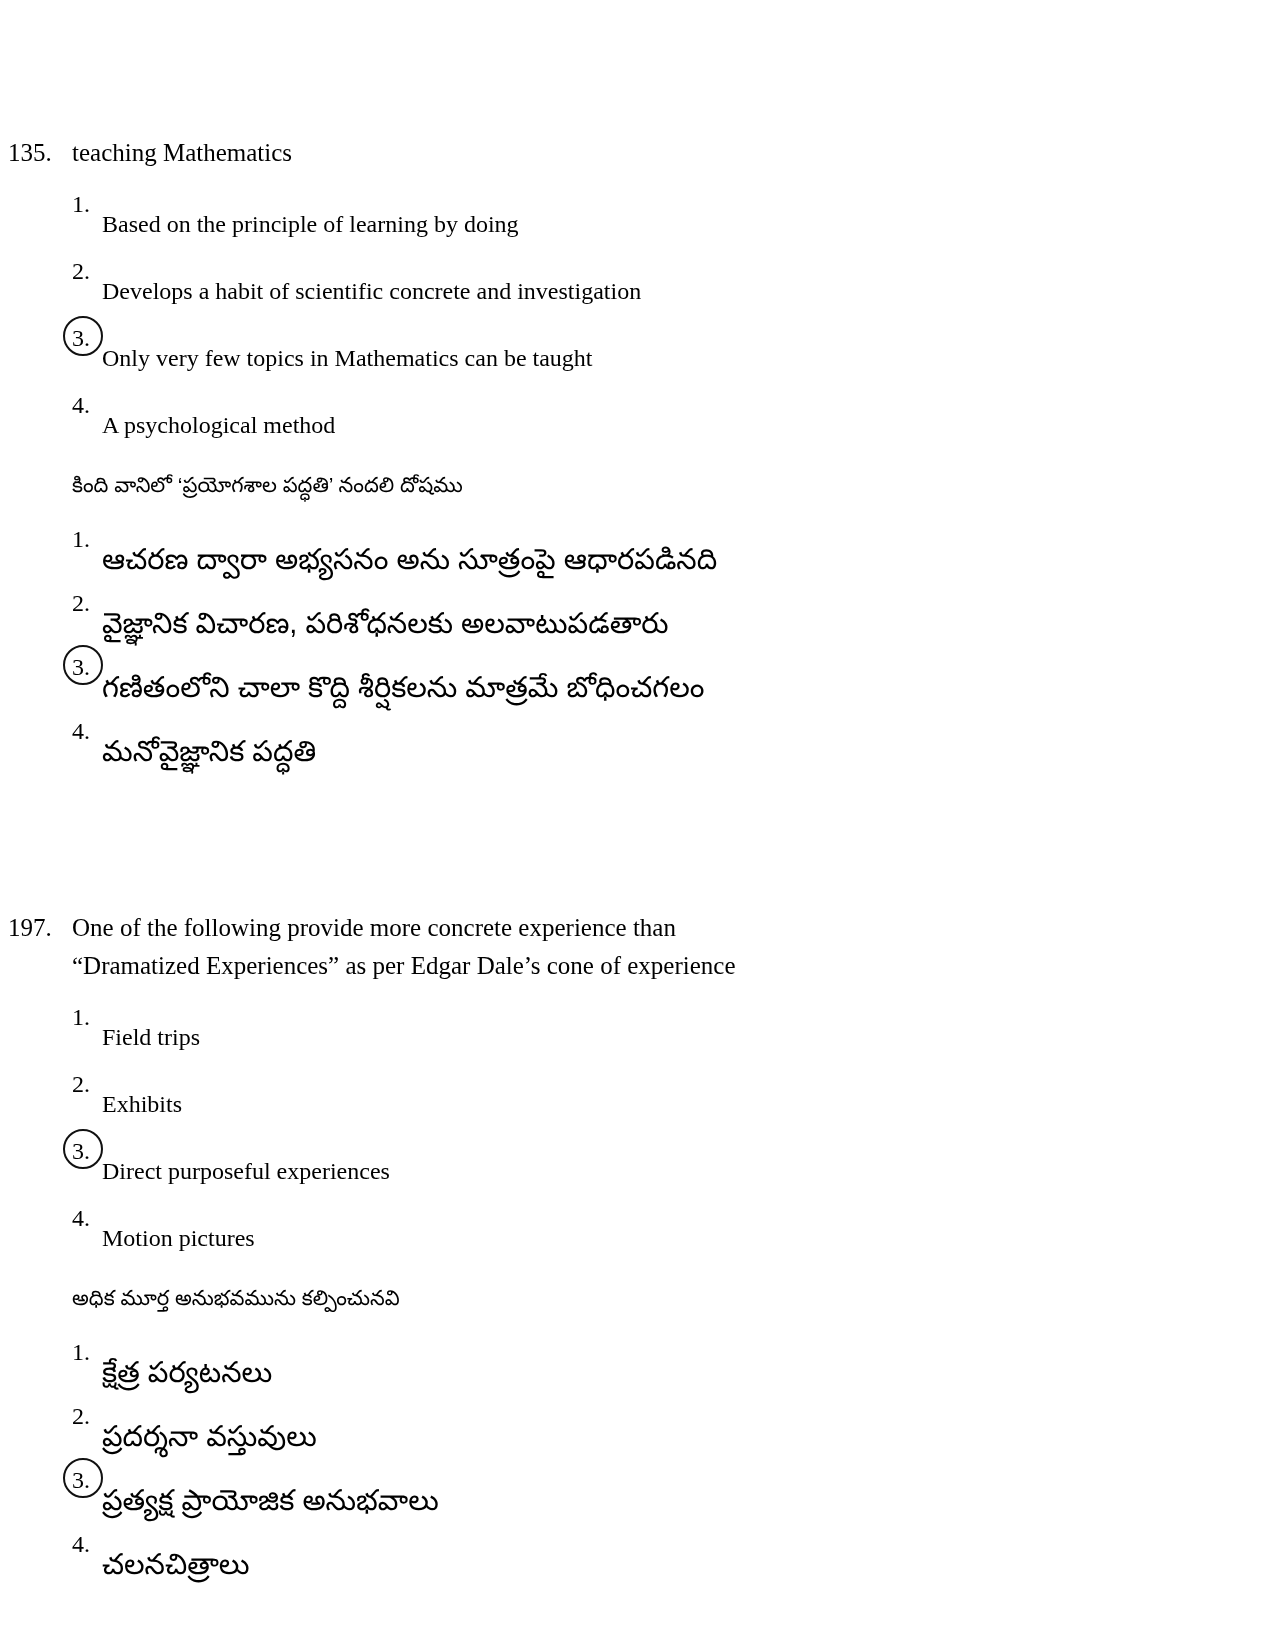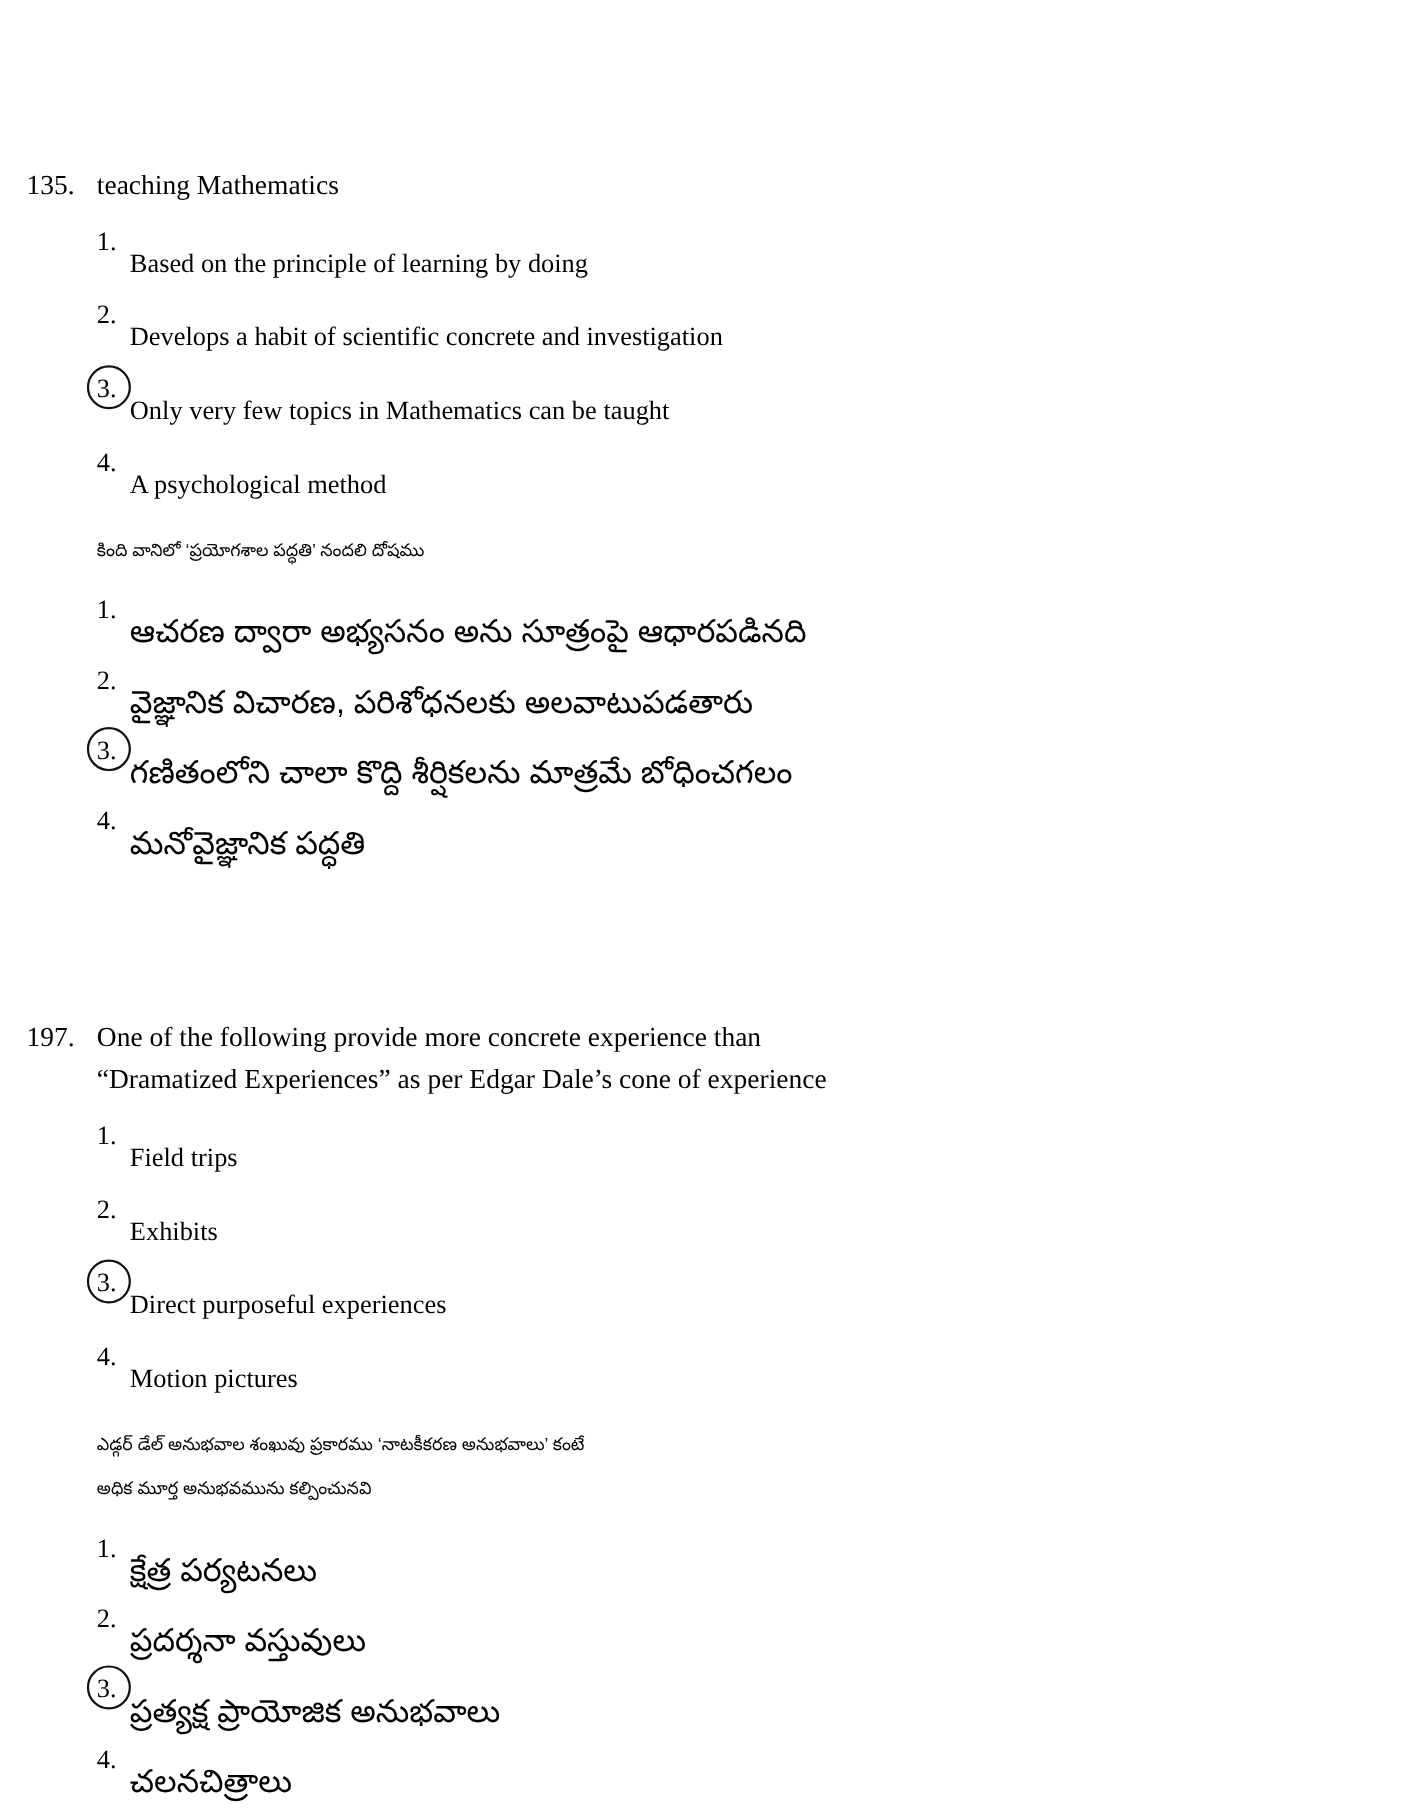--- a/index.html
+++ b/index.html
@@ -12,21 +12,21 @@
     height: 1651px;
     font-family: "Liberation Serif", "DejaVu Serif", serif;
     color: #000000;
     position: relative;
     overflow: hidden;
   }
   .page {
     position: relative;
     width: 1024px;
     height: 1651px;
-    padding: 16px;
+    padding: 0;
     box-sizing: border-box;
   }
   .question-block {
     position: relative;
   }
   
   .q-header {
     display: flex;
     align-items: flex-start;
   }
@@ -93,21 +93,21 @@
   
   .telugu {
     font-family: "Liberation Sans", "DejaVu Sans", sans-serif;
     font-size: 23px;
     line-height: 40px;
   }
   .telugu-stem {
     margin-top: 22px;
     margin-left: 72px;
     font-family: "Liberation Sans", "DejaVu Sans", sans-serif;
-    font-size: 16px;
+    font-size: 21px;
     line-height: 40px;
     max-width: 760px;
   }
   .telugu-stem .stem-line {
     display: block;
     white-space: nowrap;
   }
   .opt-text.telugu {
     font-size: 29px;
     line-height: 36px;
@@ -206,21 +206,20 @@
         <div class="opt-marker circled"><span class="mark-text">3.</span></div>
         <div class="opt-text">Direct purposeful experiences</div>
       </div>
       <div class="option-row">
         <div class="opt-marker"><span class="mark-text">4.</span></div>
         <div class="opt-text">Motion pictures</div>
       </div>
     </div>
 
     <div class="telugu-stem">
-      <span class="stem-line">ఎడ్గర్ డేల్ అనుభవాల శంఖువు ప్రకారము ‘నాటకీకరణ అనుభవాలు’ కంటే</span>
       <span class="stem-line">అధిక మూర్త అనుభవమును కల్పించునవి</span>
     </div>
 
     <div class="options telugu-options">
       <div class="option-row opt-row-telugu">
         <div class="opt-marker"><span class="mark-text">1.</span></div>
         <div class="opt-text telugu">క్షేత్ర పర్యటనలు</div>
       </div>
       <div class="option-row opt-row-telugu">
         <div class="opt-marker"><span class="mark-text">2.</span></div>

